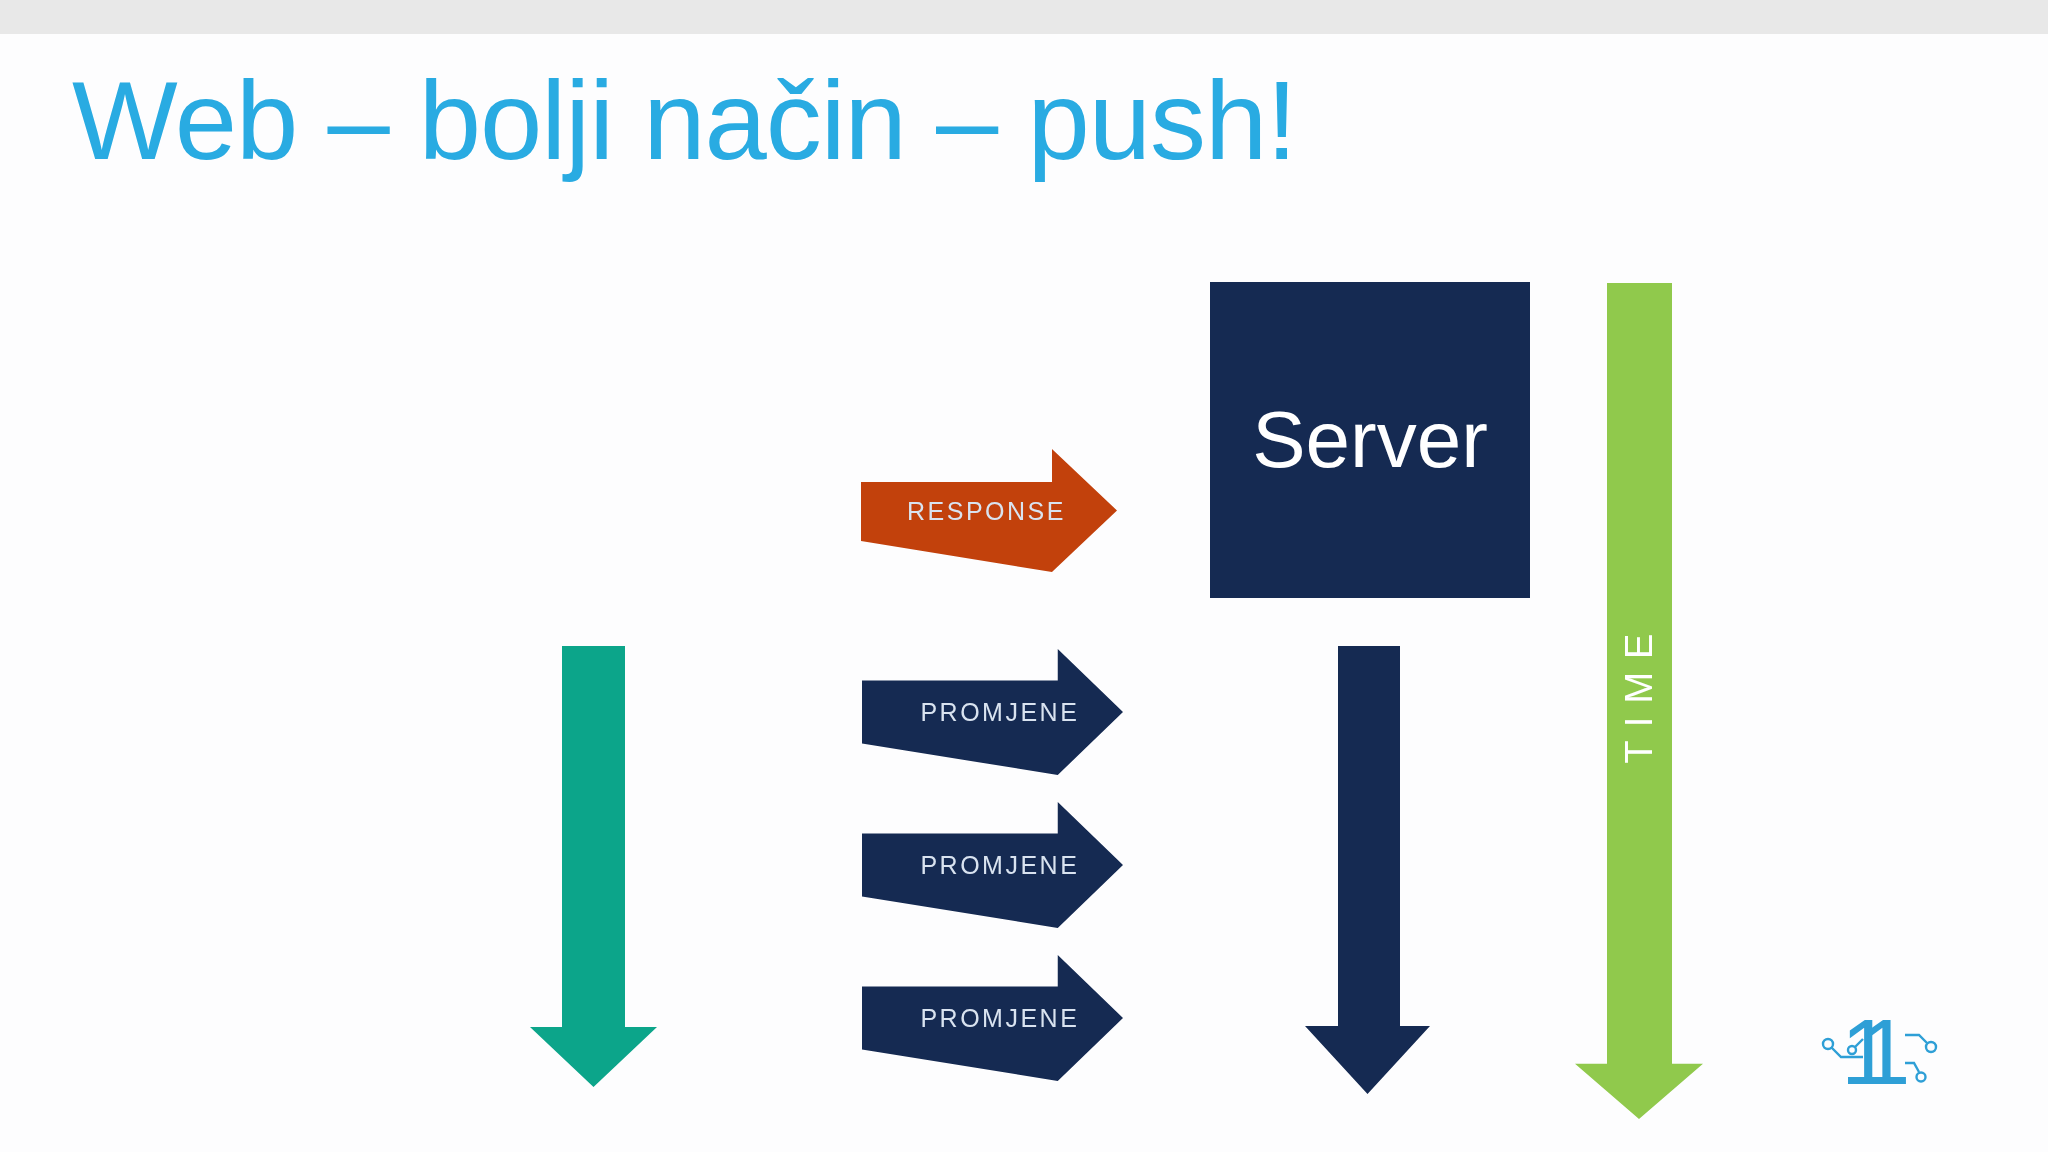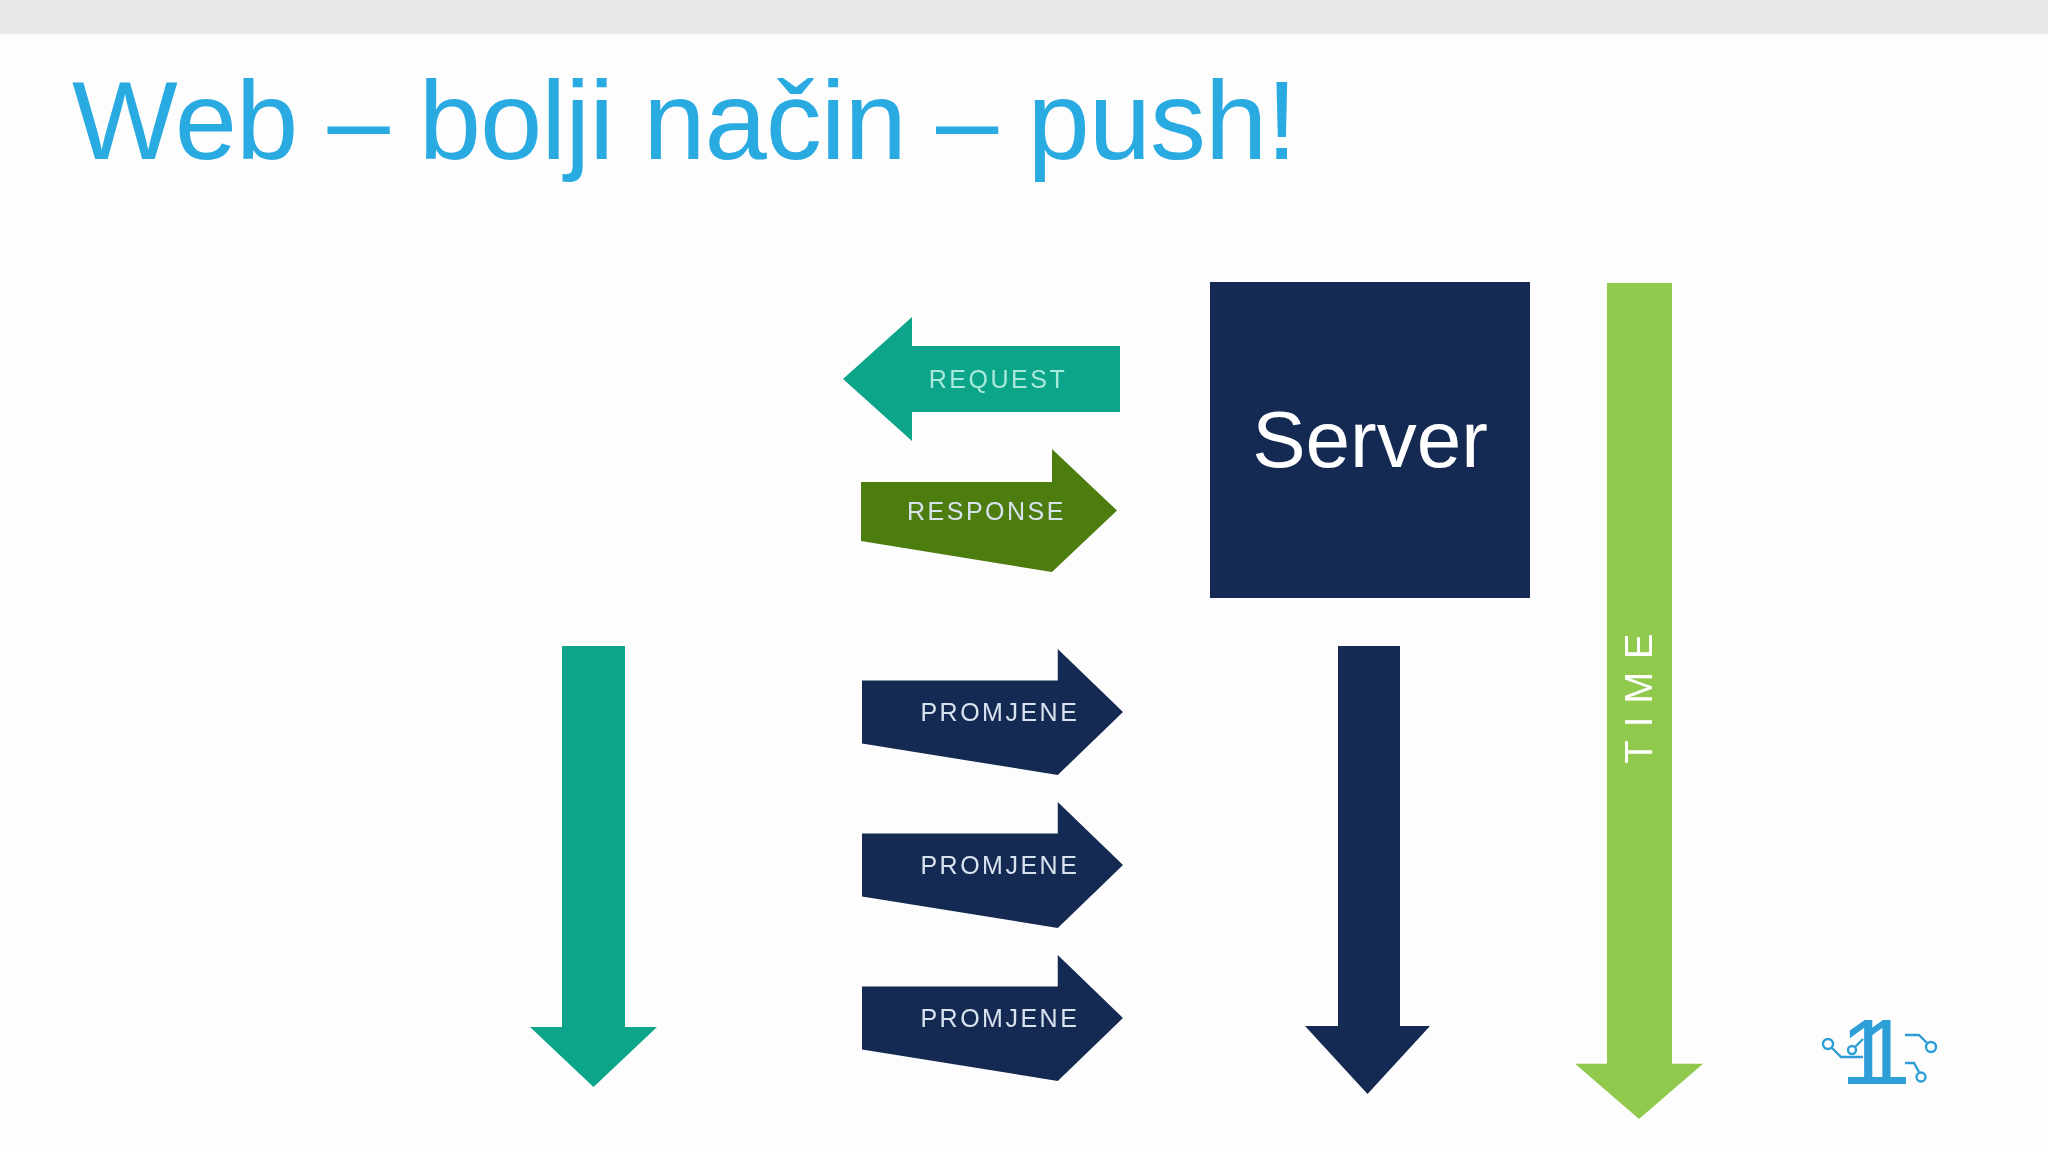--- a/index.html
+++ b/index.html
@@ -61,21 +61,21 @@
     clip-path: polygon(100% 23.4%, 24.9% 23.4%, 24.9% 0%, 0% 50%, 24.9% 100%, 24.9% 76.6%, 100% 76.6%);
   }
   .arrow.request .alabel {
     left: 24.9%; right: 0; top: 23.4%; bottom: 23.4%;
     padding-right: 36px;
     color: #a9e9da;
   }
 
   .arrow.response {
     left: 861px; top: 415px; width: 256px; height: 123px;
-    background: #4d7c0f;
+    background: #c2410c;
     clip-path: polygon(0% 26.8%, 74.6% 26.8%, 74.6% 0%, 100% 50%, 74.6% 100%, 0% 74.8%);
   }
   .arrow.response .alabel {
     left: 0; width: 74.6%; top: 26.8%; bottom: 25.2%;
     padding-left: 30px;
     color: #d9e3f0;
   }
 
   .arrow.promjene {
     left: 862px; width: 261px; height: 126px;
@@ -145,23 +145,20 @@
 
 <div class="slide">
 
   <h1 class="title">Web – bolji način – push!</h1>
 
 
   <div class="box client">
     <span>Server</span>
   </div>
 
-  <div class="arrow request">
-    <span class="alabel">REQUEST</span>
-  </div>
 
   <div class="arrow response">
     <span class="alabel">RESPONSE</span>
   </div>
 
   <div class="arrow promjene p1">
     <span class="alabel">PROMJENE</span>
   </div>
 
   <div class="arrow promjene p2">

